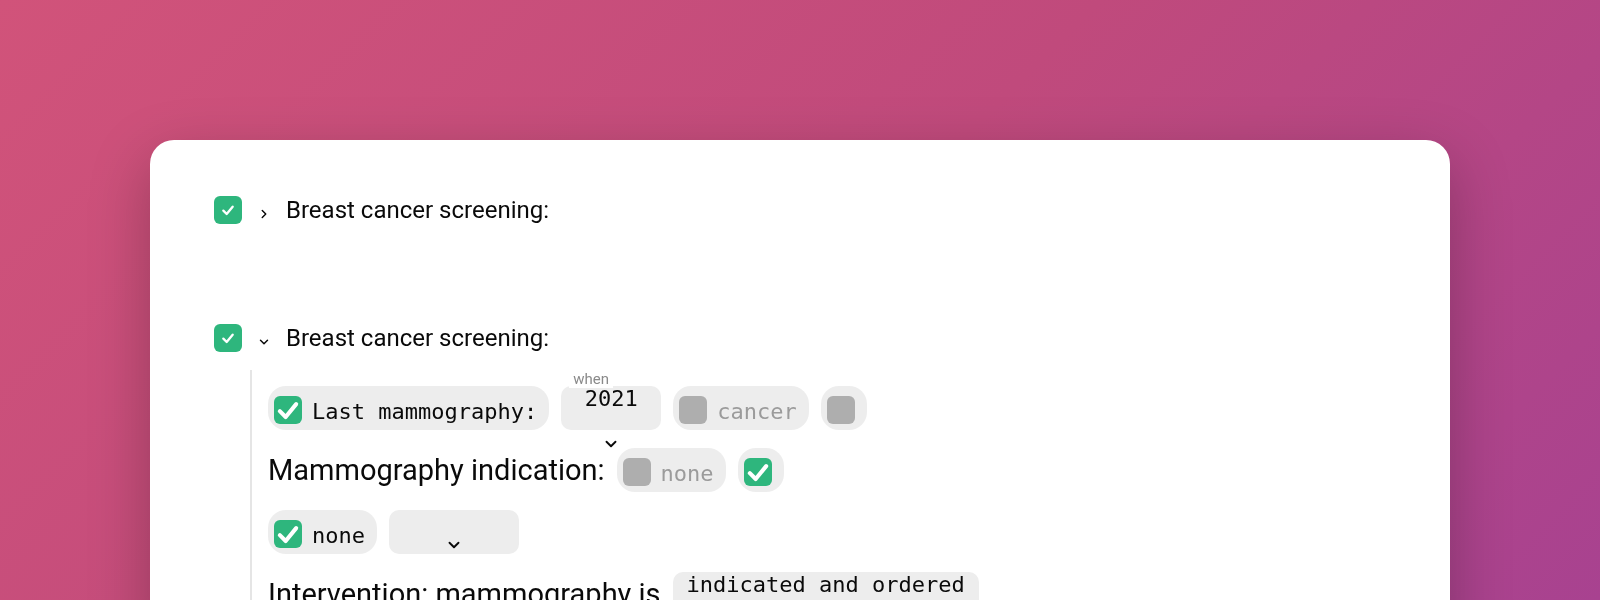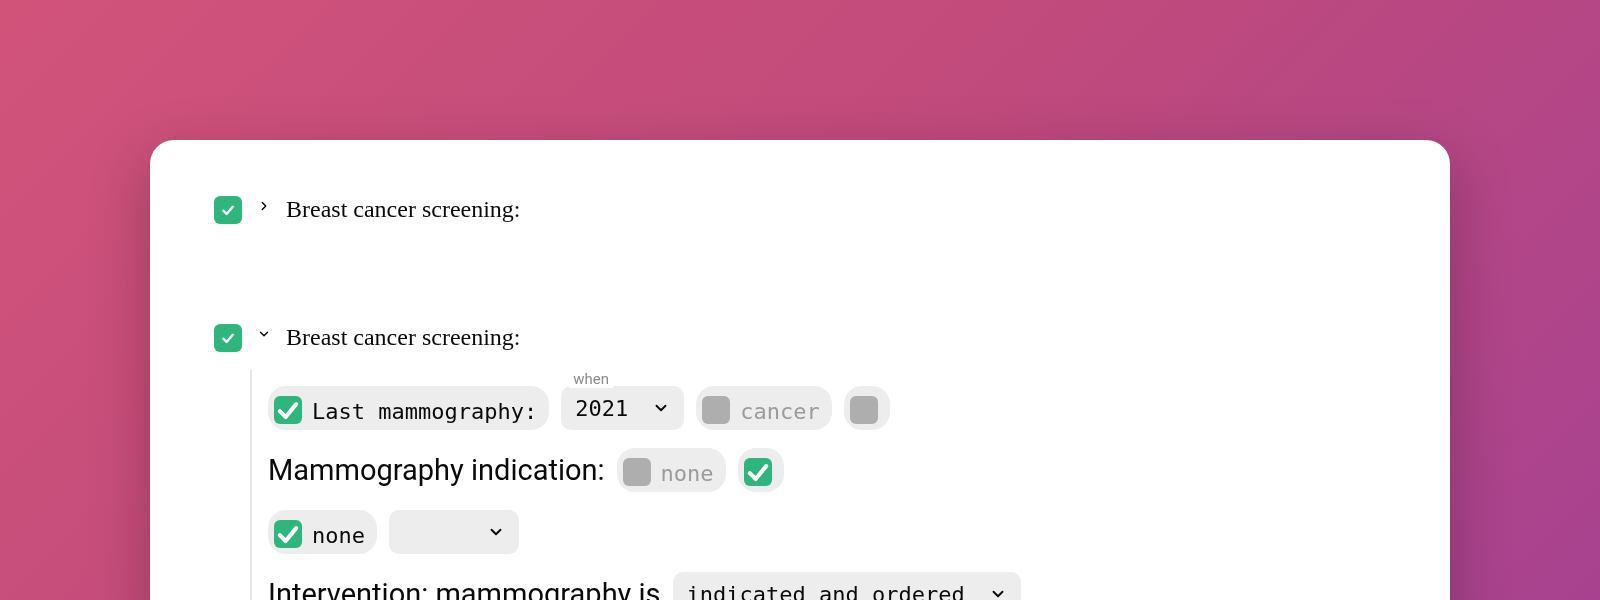--- a/index.html
+++ b/index.html
@@ -18,24 +18,23 @@
       right: 150px;
       bottom: -50px;
       background: #fff;
       border-radius: 24px;
       box-shadow: 0 20px 60px rgba(0,0,0,0.25);
       padding: 56px 64px 40px 64px;
       overflow: hidden;
     }
     .section-row {
       display: flex;
-      align-items: flex-start;
+      align-items: flex-end;
       gap: 12px;
       margin-bottom: 12px;
-      font-family: Liberation Serif, serif;
     }
     .section-row.first { margin-bottom: 100px; }
     .checkbox {
       width: 28px;
       height: 28px;
       border-radius: 6px;
       display: flex;
       align-items: center;
       justify-content: center;
       flex-shrink: 0;
@@ -116,20 +115,21 @@
     }
     .dropdown {
       display: flex;
       align-items: center;
       background: #ededed;
       border-radius: 10px;
       padding: 0 14px;
       height: 44px;
       gap: 24px;
       min-width: 100px;
+      flex-direction: column;
     }
     .dropdown-text {
       font-family: ui-monospace, SFMono-Regular, Menlo, Consolas, monospace;
       font-size: 22px;
       color: #0a0a0a;
     }
     .dropdown-chevron {
       display: flex;
       align-items: center;
     }

